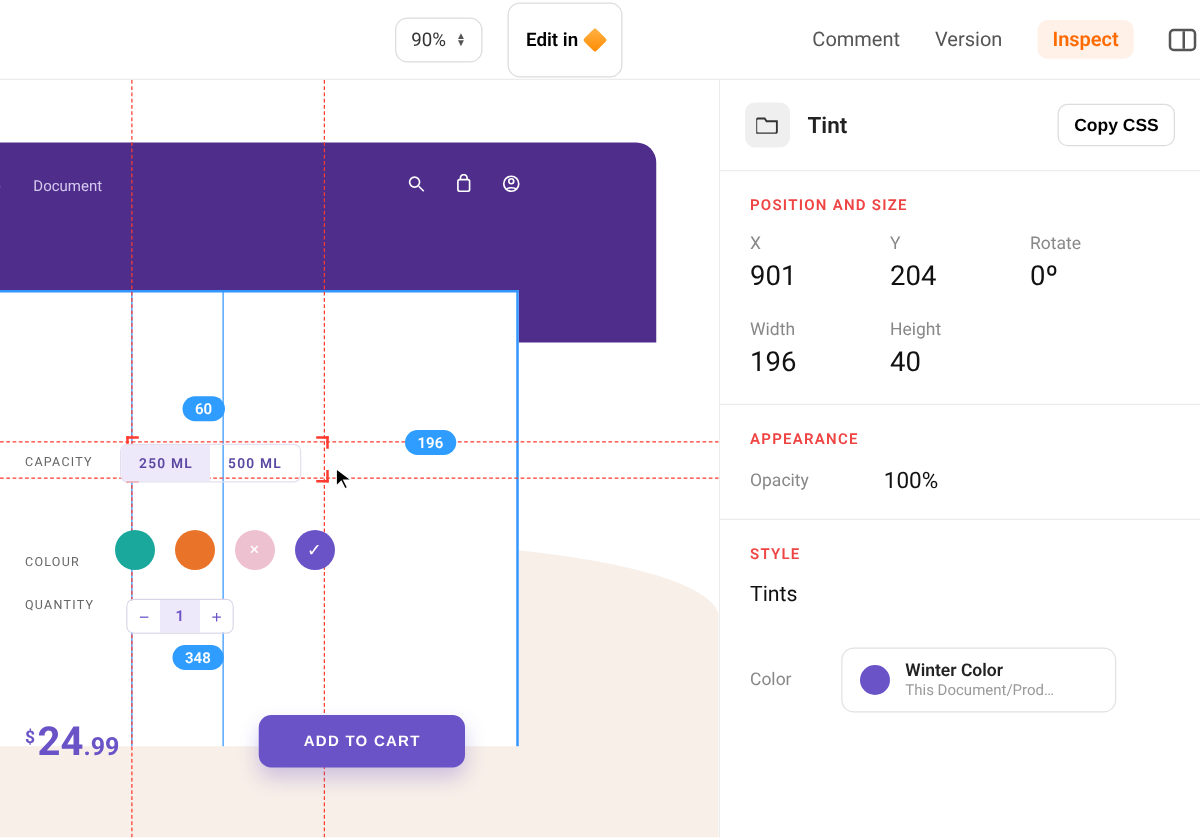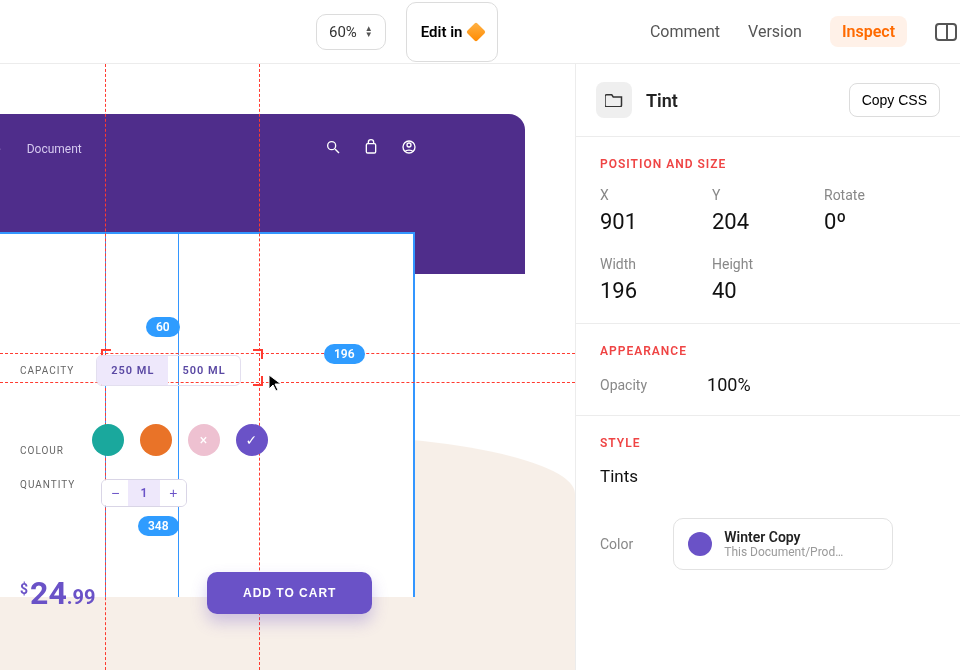--- a/index.html
+++ b/index.html
@@ -58,42 +58,42 @@
   .addcart { position:absolute; top:508px; left:207px; background:#6a52c7; color:#fff; border:none; border-radius:10px; padding:14px 36px; font-size:12px; letter-spacing:1px; font-weight:700; cursor:pointer; box-shadow:0 8px 16px rgba(106,82,199,.3); }
 
   .cursor { position:absolute; top:310px; left:268px; width:14px; height:18px; }
 
   
   .inspector { width: 385px; border-left: 1px solid #ececec; overflow-y:auto; }
   .insp-head { display:flex; align-items:center; padding:18px 20px; border-bottom:1px solid #ececec; }
   .asset-icon { width:36px; height:36px; background:#efefef; border-radius:8px; display:flex; align-items:center; justify-content:center; margin-right:14px; }
   .asset-icon svg { width:18px; height:14px; }
   .asset-name { font-size:18px; font-weight:600; color:#222; }
-  .copy-css { margin-left:auto; border:1px solid #dcdcdc; border-radius:8px; padding:8px 12px; font-size:14px; font-weight:400; cursor:pointer; background:#fff; }
+  .copy-css { margin-left:auto; border:1px solid #dcdcdc; border-radius:8px; padding:8px 12px; font-size:14px; font-weight:700; cursor:pointer; background:#fff; }
 
   .section { padding:20px 24px; border-bottom:1px solid #ececec; }
   .sec-title { font-size:12px; letter-spacing:1px; color:#ef4444; font-weight:600; margin-bottom:16px; }
   .grid3 { display:grid; grid-template-columns:1fr 1fr 1fr; row-gap:22px; }
   .prop-label { font-size:14px; color:#888; margin-bottom:6px; }
   .prop-val { font-size:22px; color:#111; font-weight:400; }
   .row2 { display:flex; gap:60px; align-items:center; }
 
   .color-chip { display:flex; align-items:center; border:1px solid #e2e2e2; border-radius:10px; padding:10px 14px; gap:12px; width:220px; }
   .chip-dot { width:24px; height:24px; border-radius:50%; background:#6a52c7; }
   .chip-text { display:flex; flex-direction:column; }
   .chip-name { font-size:14px; font-weight:600; color:#222; }
   .chip-sub { font-size:12px; color:#9a9a9a; white-space:nowrap; overflow:hidden; text-overflow:ellipsis; max-width:160px; }
 </style>
 </head>
 <body>
 
 <div class="topbar">
   <div class="left-gap"></div>
   <div class="zoom-ctrl">
-    <span>60%</span>
+    <span>90%</span>
     <span class="stepper-icon">
         <span>▲</span>
         <span>▼</span>
       </span>
   </div>
   <div class="edit-btn">
     <span>Edit in</span>
     <span class="diamond"></span>
   </div>
   <div class="top-tabs">
@@ -233,21 +233,21 @@
     </div>
 
     <div class="section" style="border-bottom:none">
       <div class="sec-title">STYLE</div>
       <div class="prop-val" style="font-size:17px;margin-bottom:32px">Tints</div>
       <div class="row2" style="gap:40px;align-items:center">
         <span class="prop-label" style="margin:0">Color</span>
         <div class="color-chip">
           <span class="chip-dot"></span>
           <div class="chip-text">
-            <span class="chip-name">Winter Copy</span>
+            <span class="chip-name">Winter Color</span>
             <span class="chip-sub">This Document/Prod…</span>
           </div>
         </div>
       </div>
     </div>
 
   </div>
 </div>
 
 </body></html>

